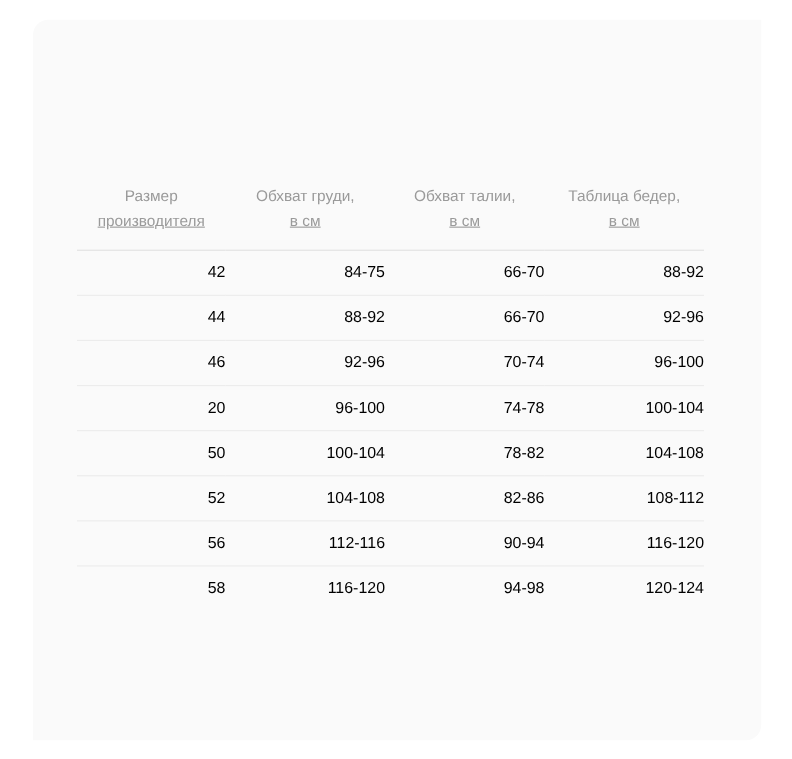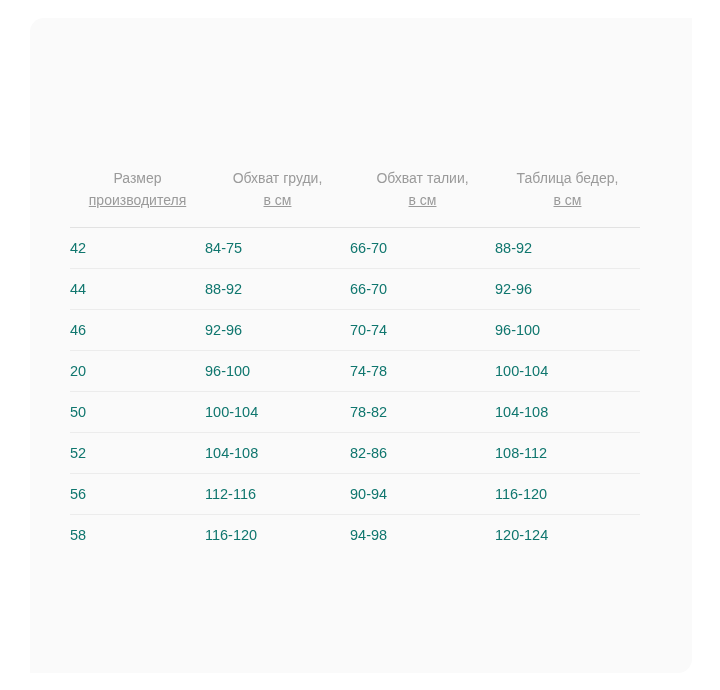--- a/index.html
+++ b/index.html
@@ -88,22 +88,22 @@
     vertical-align: top;
     margin-top: 43px;
   }
 
   .size-table thead tr {
     border-bottom: 1px solid #e2e2e2;
   }
 
   .size-table td {
     font-size: 14.5px;
-    color: #0f766e;
-    text-align: left;
+    color: #000000;
+    text-align: right;
     height: 40px;
     padding: 0;
     border-bottom: 1px solid #ececec;
   }
 
   .size-table tbody tr:last-child td {
     border-bottom: none;
   }
 
   .col-0 { width: 135px; }

